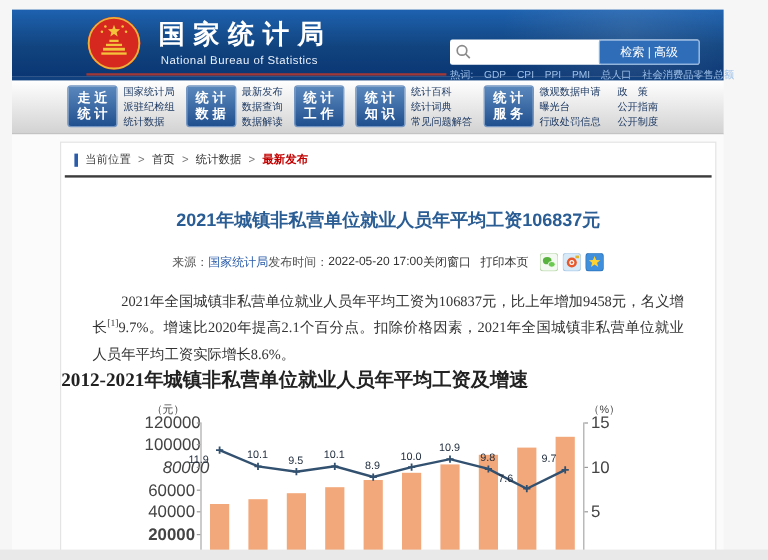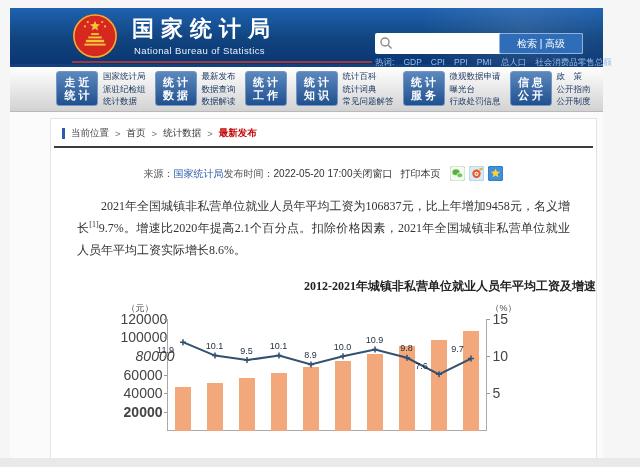--- a/index.html
+++ b/index.html
@@ -49,21 +49,21 @@
   .meta{display:flex;justify-content:center;align-items:center;margin-top:18px;font-size:10px;color:#555}
   .meta .gap-s{margin-left:8px}.meta .gap-l{}
   .meta .link{color:#2a5caa;cursor:pointer}
   .meta .action{color:#333;cursor:pointer}
   .share-icons{display:inline-flex;gap:4px;margin-left:10px}
   .share-icons svg{cursor:pointer}
 
   .para{margin:14px 26px 0;font-family:"Liberation Serif",serif;font-size:12px;line-height:1.85;
     color:#333;text-align:justify;text-indent:2em}
   .para sup{font-size:8px}
-  .chart-title{margin-top:16px;text-align:right;font-family:"Liberation Serif",serif;font-size:12px;font-weight:bold;color:#222}
+  .chart-title{text-align:left;font-family:"Liberation Serif",serif;font-size:16px;font-weight:bold;color:#222}
 
   
   #chart{position:relative;width:406px;height:176px;margin:6px auto 0}
   .plot-frame{position:absolute;border-left:1px solid #a9a9a9;border-right:1px solid #a9a9a9;border-bottom:1px solid #a9a9a9;box-sizing:border-box}
   .tick-label{position:absolute;font-size:14px;color:#444;line-height:10px}
   .tick-label.left{text-align:right}
   .tick-mark{position:absolute;height:1px;background:#999}
   .bar{position:absolute}
   .pt-label{position:absolute;font-size:9px;color:#1e2b3c;text-align:center;line-height:10px}
   .ax-unit{position:absolute;font-size:9px;color:#444}
@@ -161,24 +161,20 @@
           <span>统计</span>
           <span>服务</span>
         </div>
         <div class="nav-links">
           <div class="nav-link">微观数据申请</div>
           <div class="nav-link">曝光台</div>
           <div class="nav-link">行政处罚信息</div>
         </div>
       </div>
       <div class="nav-group">
-        <div class="nav-box">
-          <span>信息</span>
-          <span>公开</span>
-        </div>
         <div class="nav-links">
           <div class="nav-link">政　策</div>
           <div class="nav-link">公开指南</div>
           <div class="nav-link">公开制度</div>
         </div>
       </div>
     </div>
 
   <div class="content-area">
     <div class="panel">
@@ -189,20 +185,21 @@
         <span style="display:flex;align-items:center">
             <span class="bc-sep">&gt;</span>
             <span class="bc-link">首页</span>
             <span class="bc-sep">&gt;</span>
             <span class="bc-link">统计数据</span>
             <span class="bc-sep">&gt;</span>
             <span class="bc-current">最新发布</span>
           </span>
       </div>
 
+      <div class="article-title">2021年城镇非私营单位就业人员年平均工资106837元</div>
 
       <div class="meta">
         <span>来源：</span>
           <span class="link">国家统计局</span>
         <span class="gap-l">发布时间：</span>
           <span style="color:#333">2022-05-20  17:00</span>
         <span class="action gap-l">关闭窗口</span>
         <span class="action gap-s">打印本页</span>
         <span class="share-icons">
           <svg width="15" height="15">

